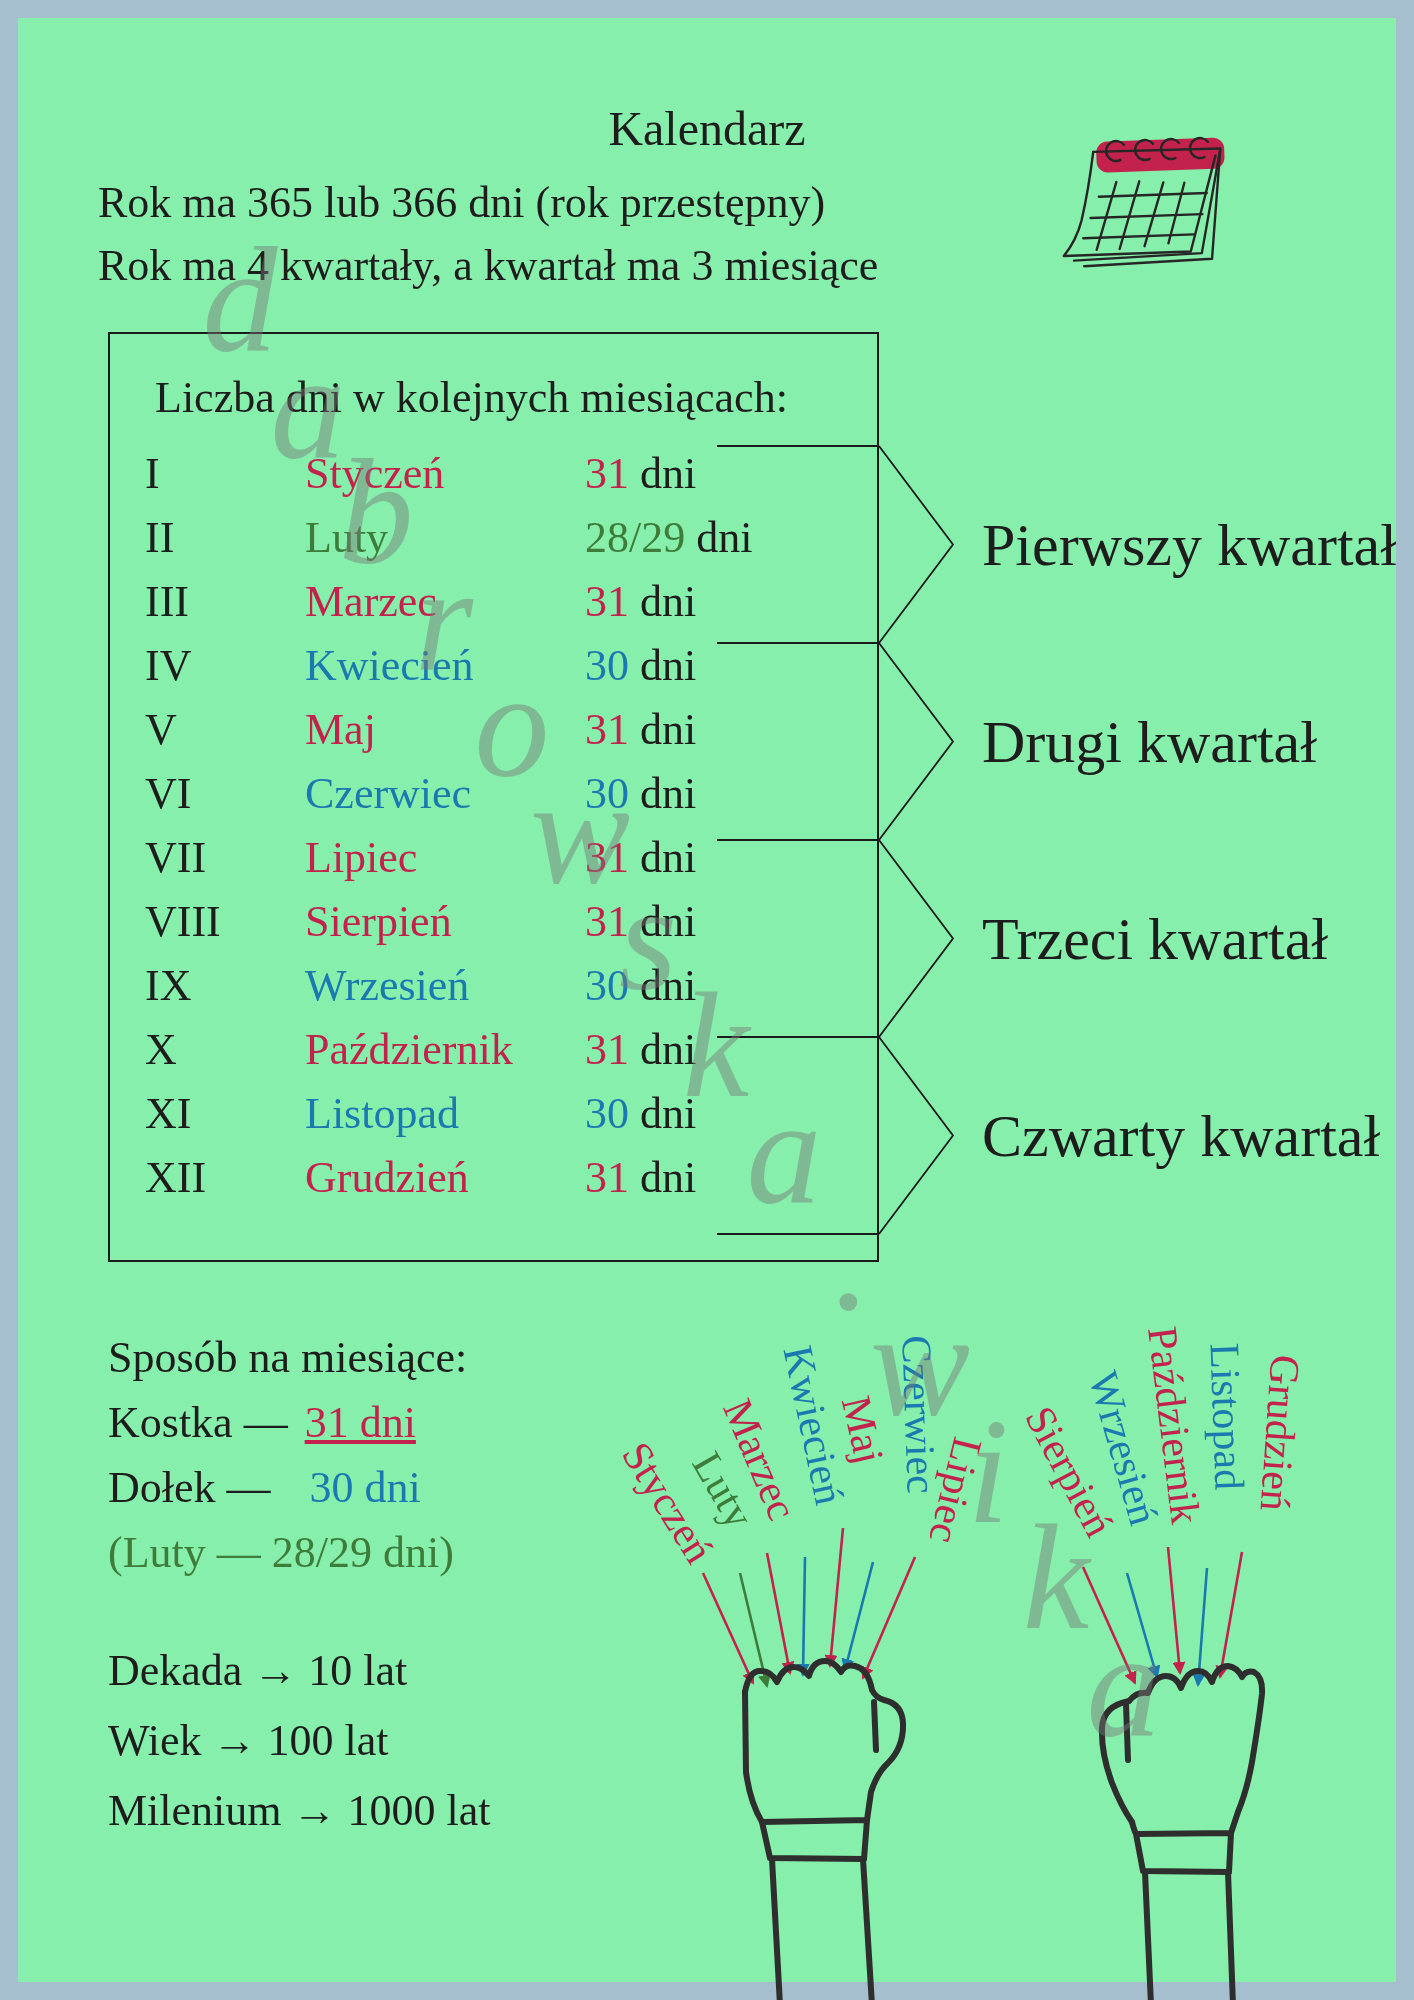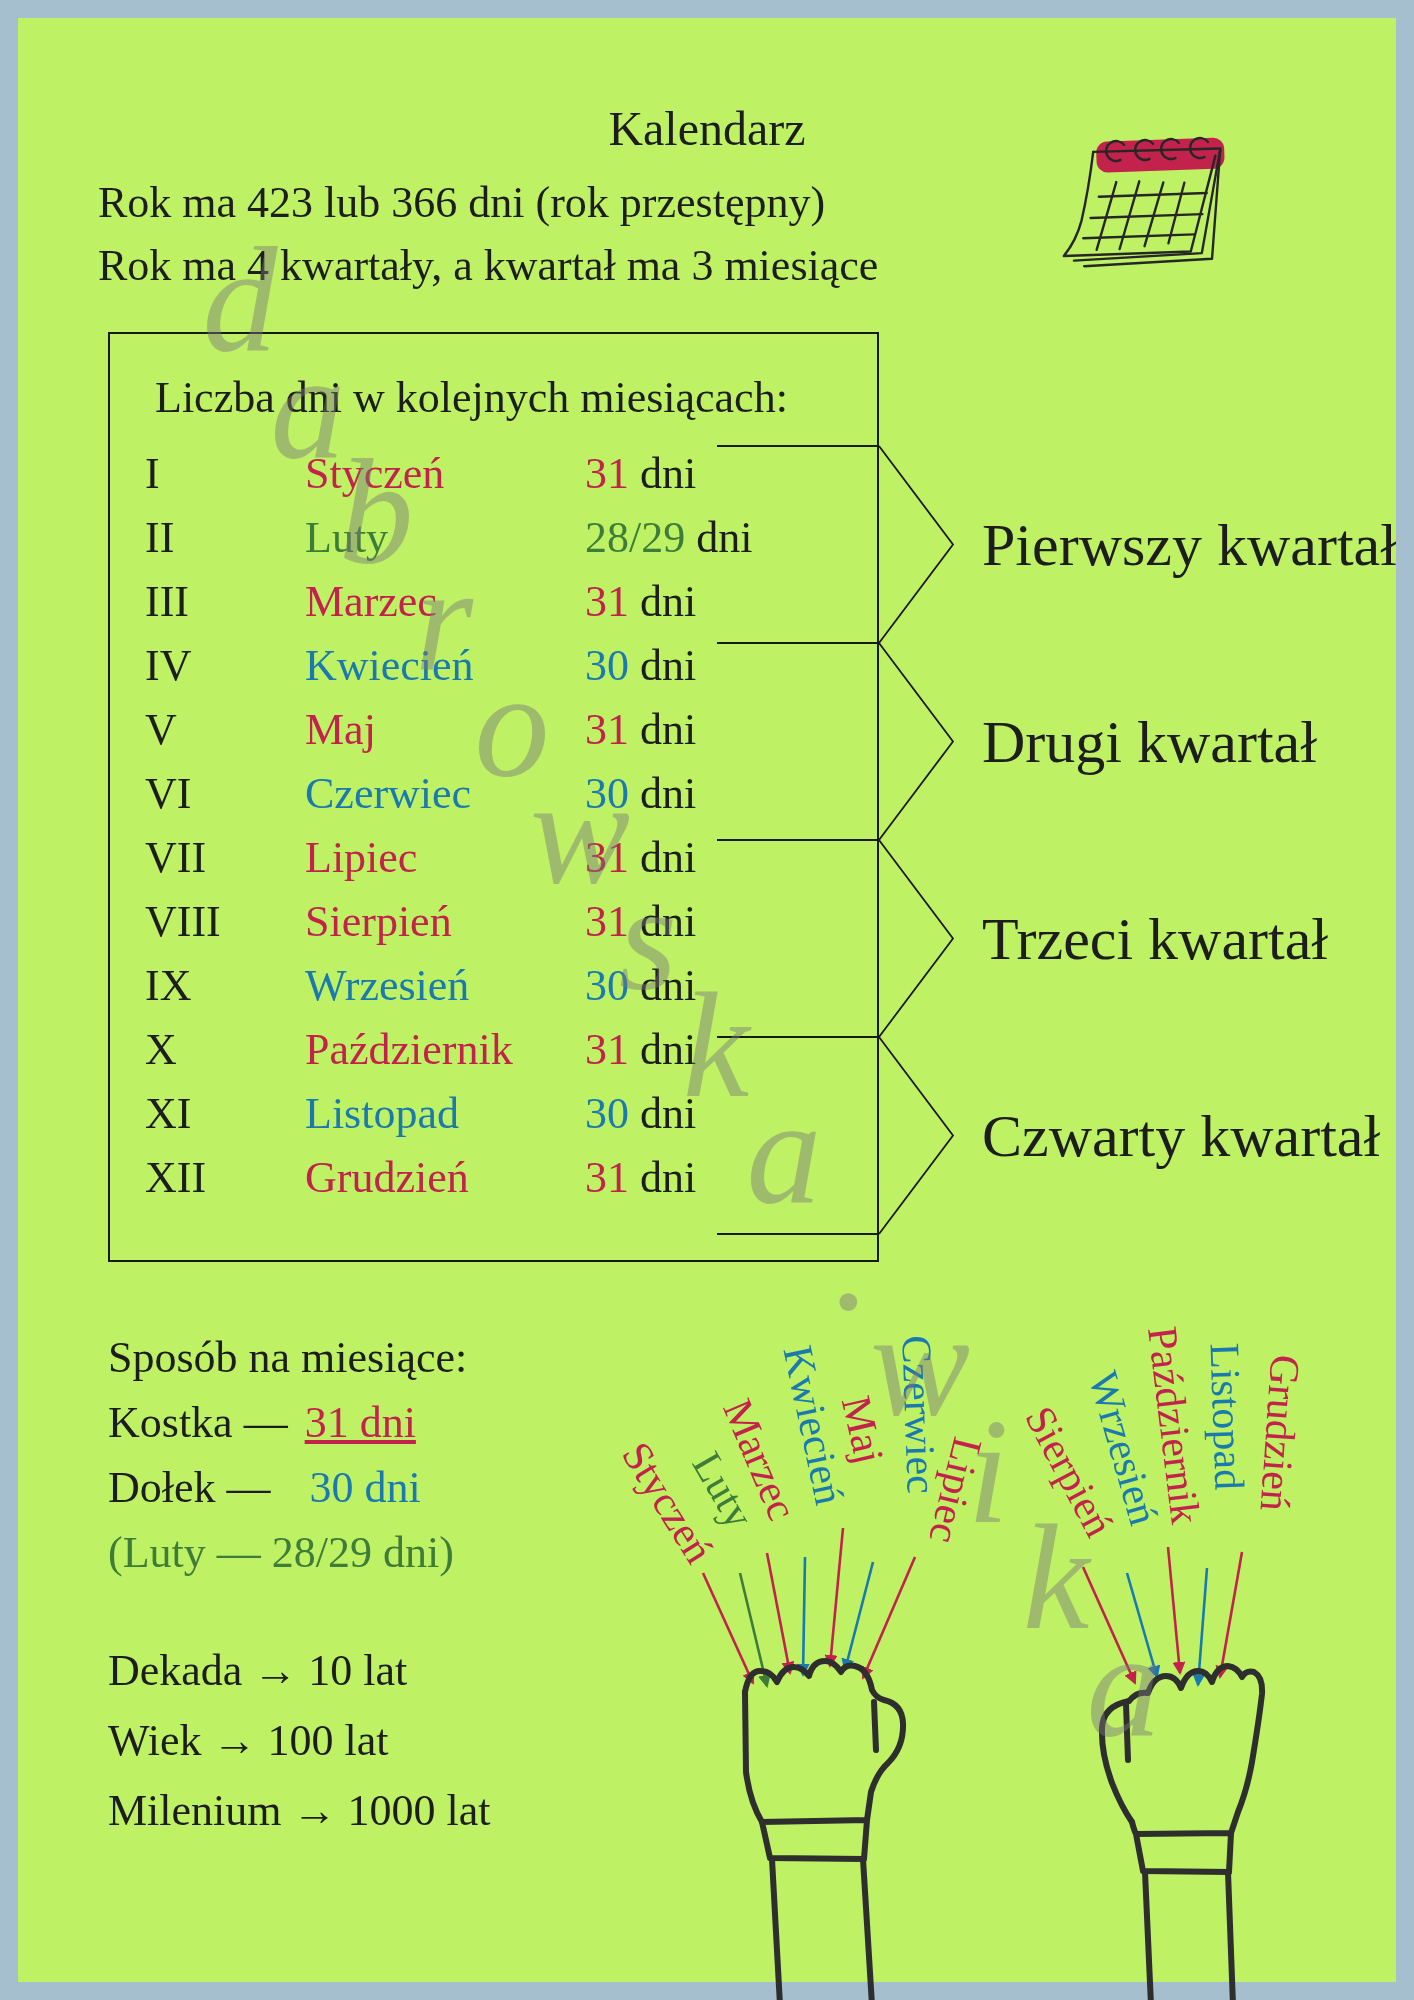--- a/index.html
+++ b/index.html
@@ -1,17 +1,17 @@
 <!DOCTYPE html>
 <html lang="pl" style="--c-red: #c2224c; --c-green: #3e7c3a; --c-blue: #1a79ae; --c-ink: #1d1d1d; --c-hand: #2e2e2e; --c-frame: #a5bfce; --c-watermark-gray: #a9a9a9; --c-icon-band-red: #c2224c;"><head>
 <meta charset="utf-8">
 <style>
   html,body{margin:0;padding:0;background:#e8e8e8;}
   .page{
-    position:relative;width:1414px;height:2000px;background:#bef264;
+    position:relative;width:1414px;height:2000px;background:#86efac;
     font-family:"Liberation Serif","DejaVu Serif",serif;color:var(--c-ink,#1d1d1d);
     overflow:hidden;margin:0 auto;
   }
   .frame{position:absolute;inset:0;border:18px solid var(--c-frame,#a5bfce);z-index:40;pointer-events:none;}
   .title{position:absolute;top:103px;left:0;width:100%;text-align:center;font-size:48px;line-height:1.1;}
   .intro{position:absolute;left:98px;top:171px;font-size:44px;line-height:63px;white-space:nowrap;}
   .cal-icon{position:absolute;left:1052px;top:126px;transform:rotate(-2deg);z-index:5;}
   .mbox{position:absolute;left:108px;top:332px;width:771px;height:930px;border:2px solid #1a1a1a;box-sizing:border-box;}
   .mbox-header{position:absolute;left:45px;top:38px;font-size:44px;white-space:nowrap;}
   .mrow{position:absolute;left:35px;display:flex;font-size:44px;line-height:1;white-space:nowrap;}
@@ -31,21 +31,21 @@
   .icon-stroke{fill:none;stroke:#262626;stroke-width:2.4;stroke-linecap:round;stroke-linejoin:round;}
 </style>
 </head>
 <body>
 
 <div class="page">
 
   <div class="title">Kalendarz</div>
 
   <div class="intro">
-    <div>Rok ma 423 lub 366 dni (rok przestępny)</div>
+    <div>Rok ma 365 lub 366 dni (rok przestępny)</div>
     <div>Rok ma 4 kwartały, a kwartał ma 3 miesiące</div>
   </div>
 
   <svg class="cal-icon" width="192" height="152" viewBox="0 0 192 152">
     <rect x="46" y="14" width="128" height="31" rx="11" style="fill:var(--c-red,#c2224c)"></rect>
     <path class="icon-stroke" d="M 43,24 L 170,25"></path>
     <path class="icon-stroke" d="M 43,24 Q 37,62 29,92 Q 23,112 10,127 L 137,127 L 165,32"></path>
     <path class="icon-stroke" d="M 170,26 L 148,129 L 20,132"></path>
     <path class="icon-stroke" d="M 170,26 L 158,135 L 30,138"></path>
     <path class="icon-stroke" d="M 70,33 a 10,10 0 1 1 4,-15"></path>

